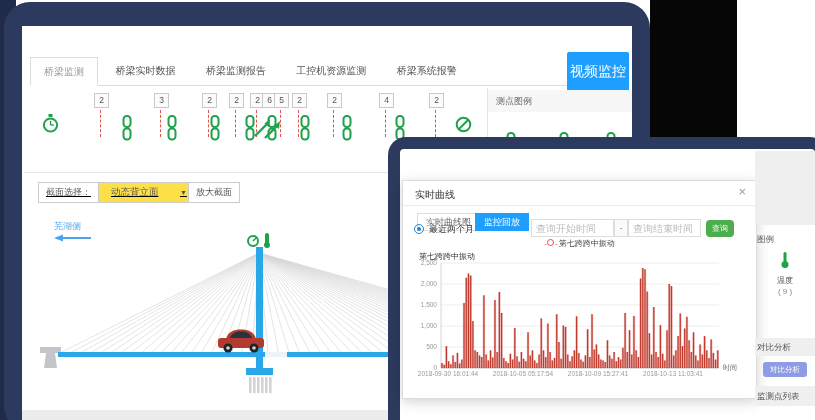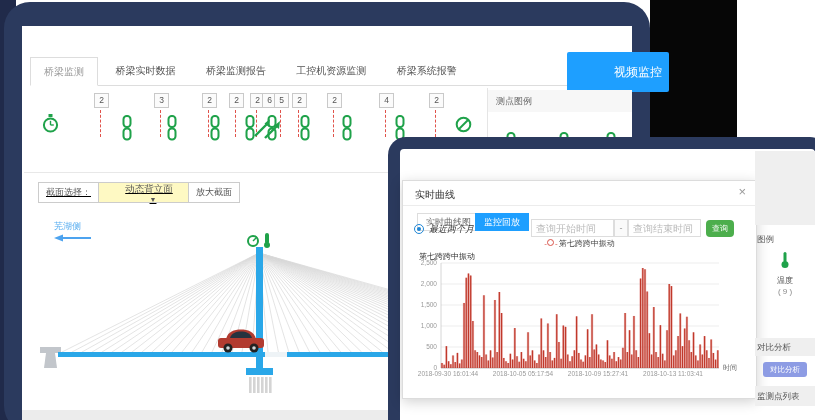--- a/index.html
+++ b/index.html
@@ -9,55 +9,55 @@
   
   #dark-strip{left:0;top:0;width:16px;height:420px;background:#202a4a;}
   #win1-frame{left:4px;top:2px;width:646px;height:430px;background:#2b3a5e;border-radius:26px;}
   #black-band{left:650px;top:0;width:87px;height:140px;background:#060606;}
   #win1-card{left:22px;top:26px;width:610px;height:394px;background:#fff;}
   
   #w1-title{left:22px;top:4px;font-size:15px;font-weight:600;color:#333;}
   #w1-tabbar{left:8px;top:30px;width:592px;height:29px;border-bottom:1px solid #ddd;}
   .tab{display:inline-block;padding:7px 13px 6px;font-size:10px;color:#555;cursor:pointer;}
   .tab.active{border:1px solid #ddd;border-bottom:1px solid #fff;background:#fff;color:#9b9b9b;position:relative;top:1px;}
-  #video-btn{left:545px;top:26px;width:62px;height:40px;background:#1e9fff;color:#fff;font-size:12px;
-             display:flex;align-items:center;justify-content:center;border-radius:2px;cursor:pointer;padding-left:40px;}
+  #video-btn{left:545px;top:26px;width:62px;height:40px;background:#1e9fff;color:#fff;font-size:14px;
+             display:flex;align-items:center;justify-content:center;border-radius:2px;cursor:pointer;}
   
   .badge{position:absolute;top:67px;min-width:11px;height:13px;border:1px solid #c9c9c9;background:#fbfbfb;
          color:#555;font-size:8.5px;line-height:13px;text-align:center;padding:0 1px;}
   .dash{position:absolute;top:84px;width:0;height:27px;border-left:1px dashed #e0524a;}
   
   #w1-panel{left:465px;top:62px;width:145px;height:78px;border-left:1px solid #e5e5e5;}
   #w1-panel-header{left:466px;top:64px;width:144px;height:22px;background:#f7f7f7;color:#666;font-size:9px;
                    display:flex;align-items:center;padding-left:8px;box-sizing:border-box;}
   
   #w1-divider{left:2px;top:146px;width:588px;height:1px;background:#e8e8e8;}
   #ctl-group{left:16px;top:156px;height:21px;display:flex;text-decoration:underline;}
   #ctl-label{border:1px solid #ccc;background:#fff;color:#555;font-size:9px;display:flex;align-items:center;padding:0 7px;}
-  #ctl-select{border:1px solid #ccc;margin-left:-1px;background:#fef9c3;color:#555;font-size:9.5px;display:flex;
-              align-items:center;padding:0 6px 0 12px;min-width:76px;justify-content:space-between;cursor:pointer;flex-direction:column;}
+  #ctl-select{border:1px solid #ccc;margin-left:-1px;background:#fde047;color:#555;font-size:9.5px;display:flex;
+              align-items:center;padding:0 6px 0 12px;min-width:76px;justify-content:space-between;cursor:pointer;}
   #ctl-zoom{left:166px;top:156px;width:52px;height:21px;border:1px solid #ccc;background:#fff;color:#555;font-size:9px;
             display:flex;align-items:center;justify-content:center;cursor:pointer;box-sizing:border-box;}
   #dir-label{left:32px;top:194px;color:#5aaef0;font-size:9px;}
   #card-bottom-strip{left:0;top:384px;width:610px;height:10px;background:#ececec;}
   
   #win2-frame{left:388px;top:137px;width:440px;height:300px;background:#2b3a5e;border-radius:18px;}
   #win2-inner{left:400px;top:149px;width:415px;height:288px;background:#fff;border-radius:4px;}
   #modal{position:absolute;left:2px;top:31px;width:353px;height:217px;background:#fff;border:1px solid #dcdcdc;
          box-shadow:0 3px 12px rgba(0,0,0,.18);}
   #modal-title{position:absolute;left:12px;top:7px;font-size:10px;color:#333;}
   #modal-close{position:absolute;right:10px;top:4px;font-size:13px;color:#999;cursor:pointer;line-height:14px;}
   #modal-titlebar-line{position:absolute;left:0;top:24px;width:100%;height:1px;background:#ececec;}
   .mtab{position:absolute;top:32px;height:16px;line-height:16px;font-size:9px;padding:0 8px;cursor:pointer;}
   #mtab1{left:14px;border:1px solid #ddd;color:#666;background:#fff;}
   #mtab2{left:72px;background:#1e9fff;color:#fff;border:1px solid #1e9fff;}
   #radio-row{position:absolute;left:11px;top:42px;height:12px;display:flex;align-items:center;}
   #radio-dot{width:8px;height:8px;border-radius:50%;border:1px solid #1e86d6;display:flex;align-items:center;justify-content:center;margin-right:5px;}
   #radio-dot i{width:4px;height:4px;border-radius:50%;background:#1e86d6;}
-  #radio-label{font-size:9px;color:#333;font-style:italic;}
+  #radio-label{font-size:9px;color:#333;}
   .tinput{position:absolute;top:38px;height:18px;border:1px solid #ddd;box-sizing:border-box;font-size:10px;
           color:#555;padding:0 4px;outline:none;}
   .tinput::placeholder{color:#bbb;}
   #range-sep{position:absolute;left:211px;top:38px;width:14px;height:18px;border:1px solid #ddd;box-sizing:border-box;
              background:#fafafa;color:#999;font-size:9px;display:flex;align-items:center;justify-content:center;}
   #query-btn{position:absolute;left:303px;top:39px;width:28px;height:17px;background:#4cae4c;color:#fff;font-size:8px;
              border-radius:4px;display:flex;align-items:center;justify-content:center;cursor:pointer;}
   #chart-legend{position:absolute;left:0;top:57px;width:100%;text-align:center;font-size:8px;color:#444;}
   #chart-legend .lm{color:#d9534a;letter-spacing:-1px;}
   #chart-legend .lc{display:inline-block;width:5px;height:5px;border:1px solid #d9534a;border-radius:50%;vertical-align:middle;margin:0 1px 2px;}

